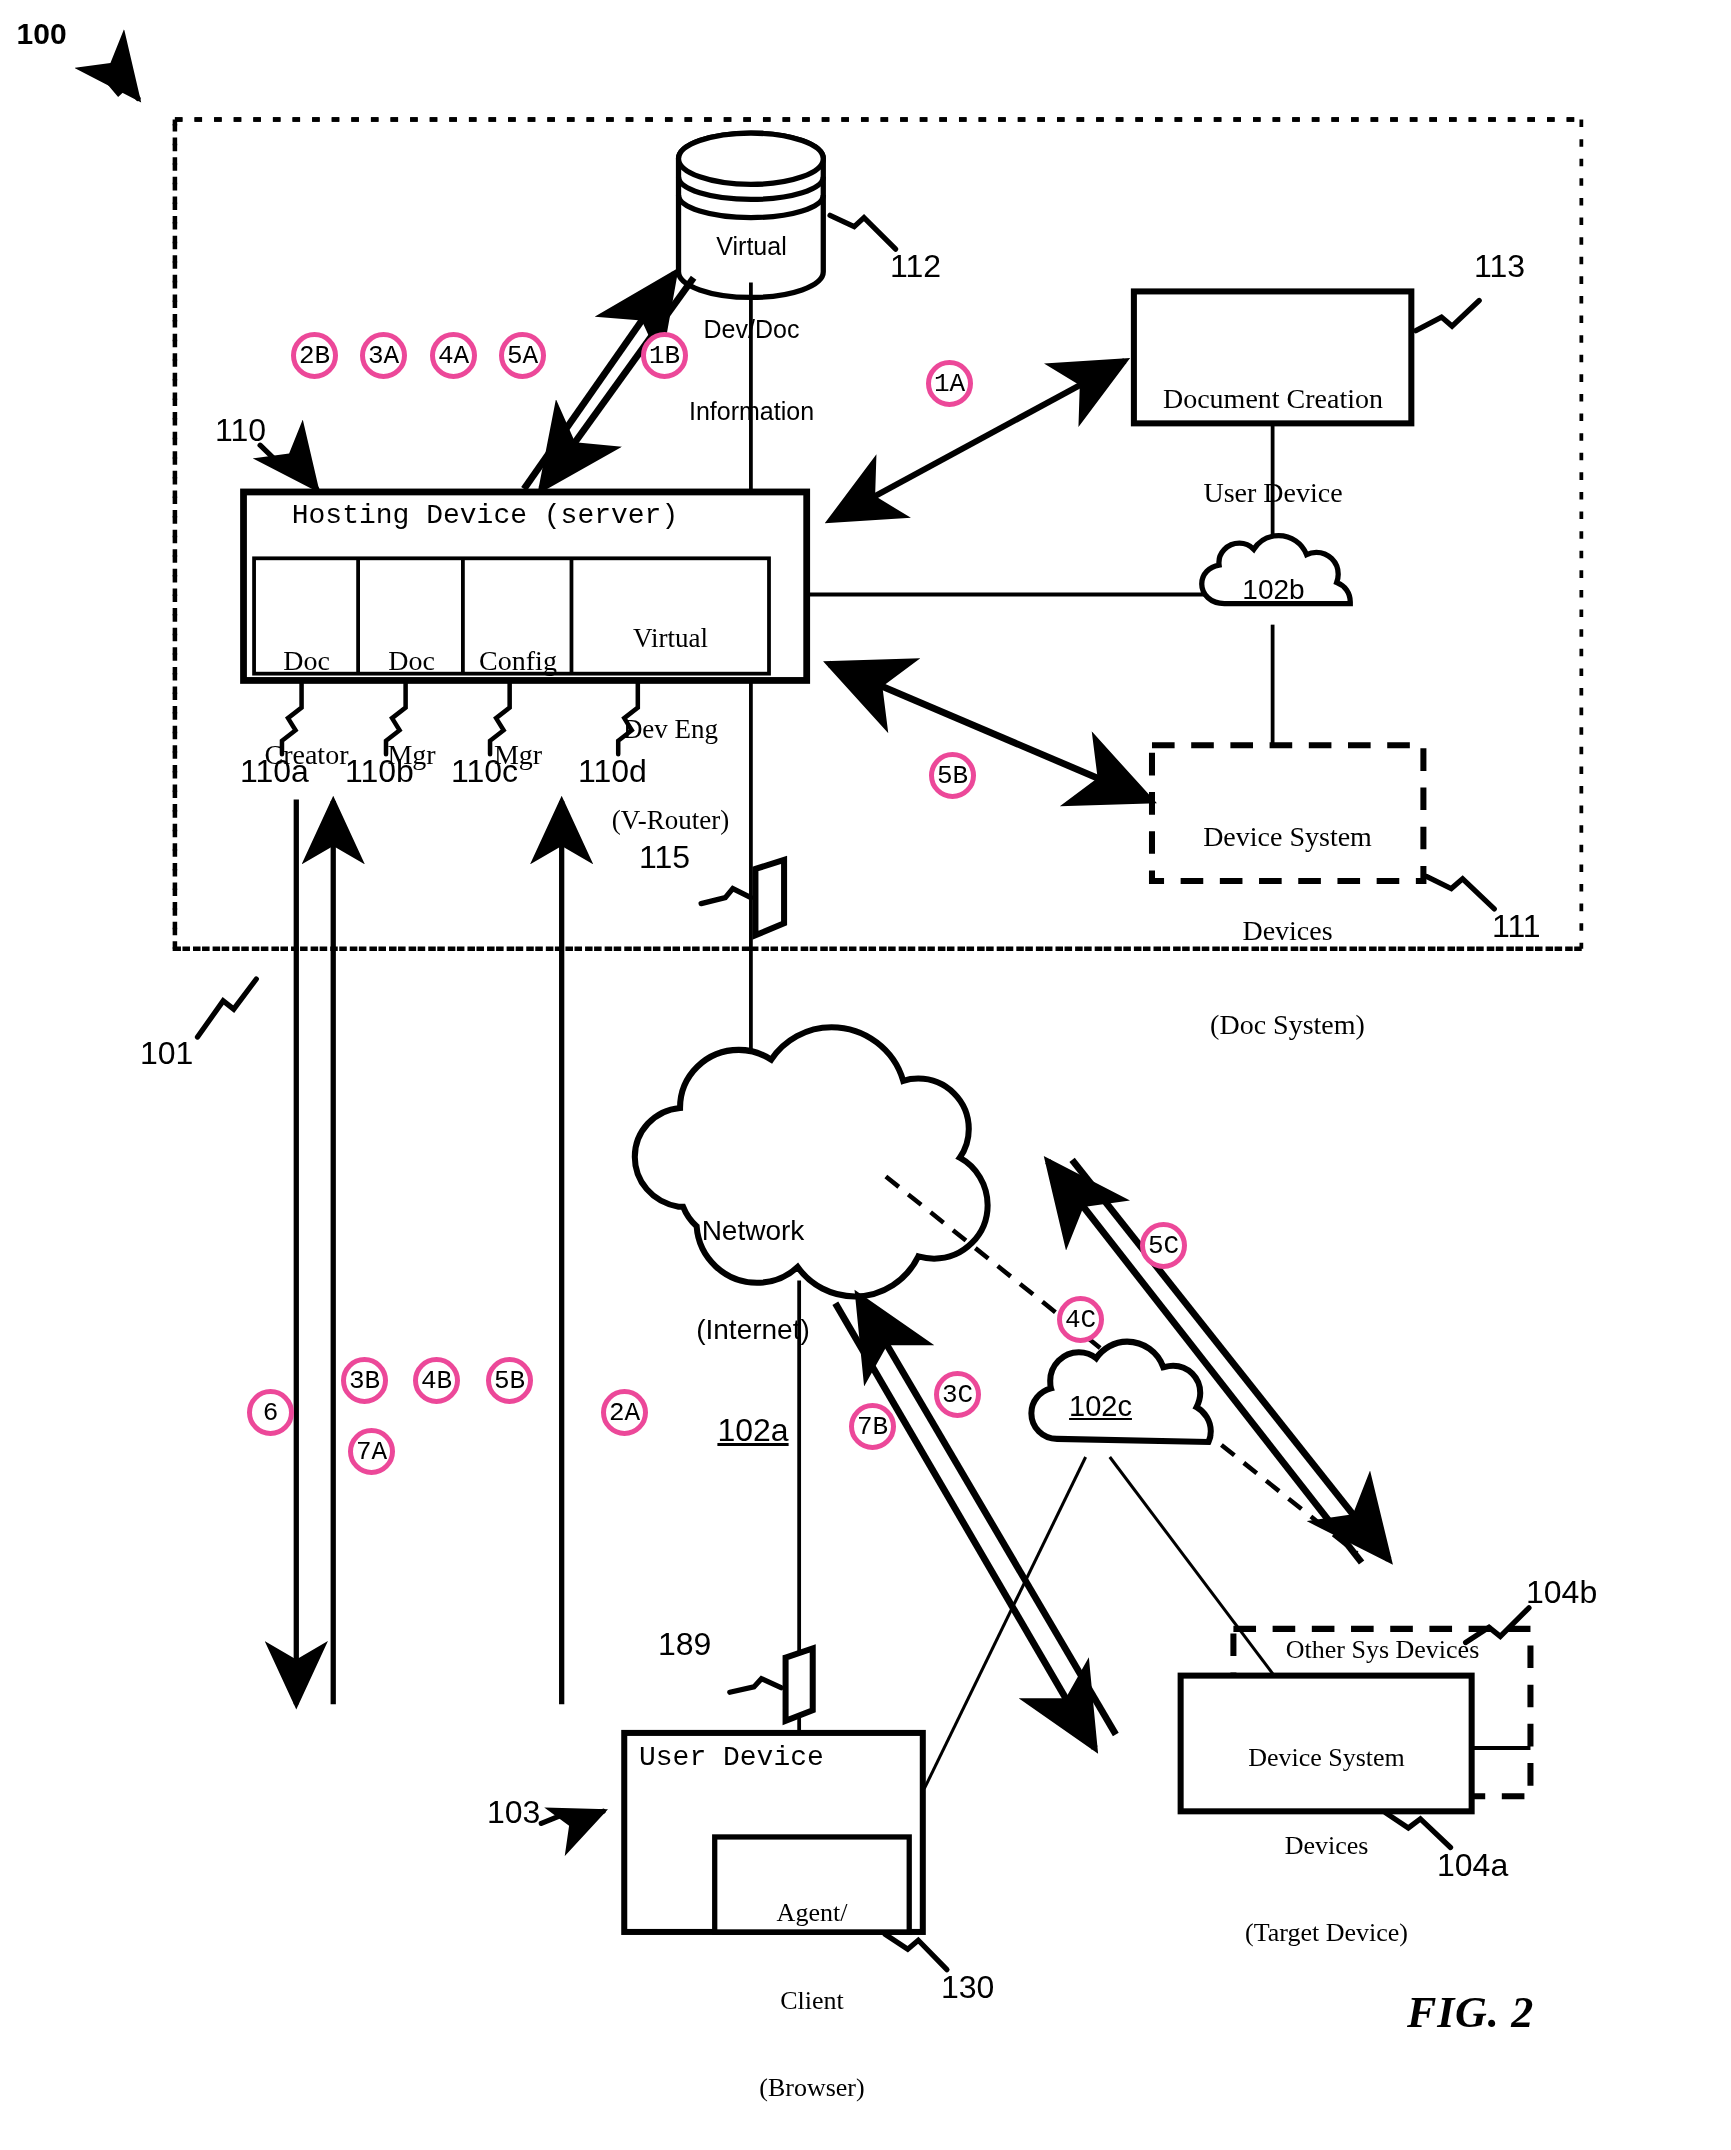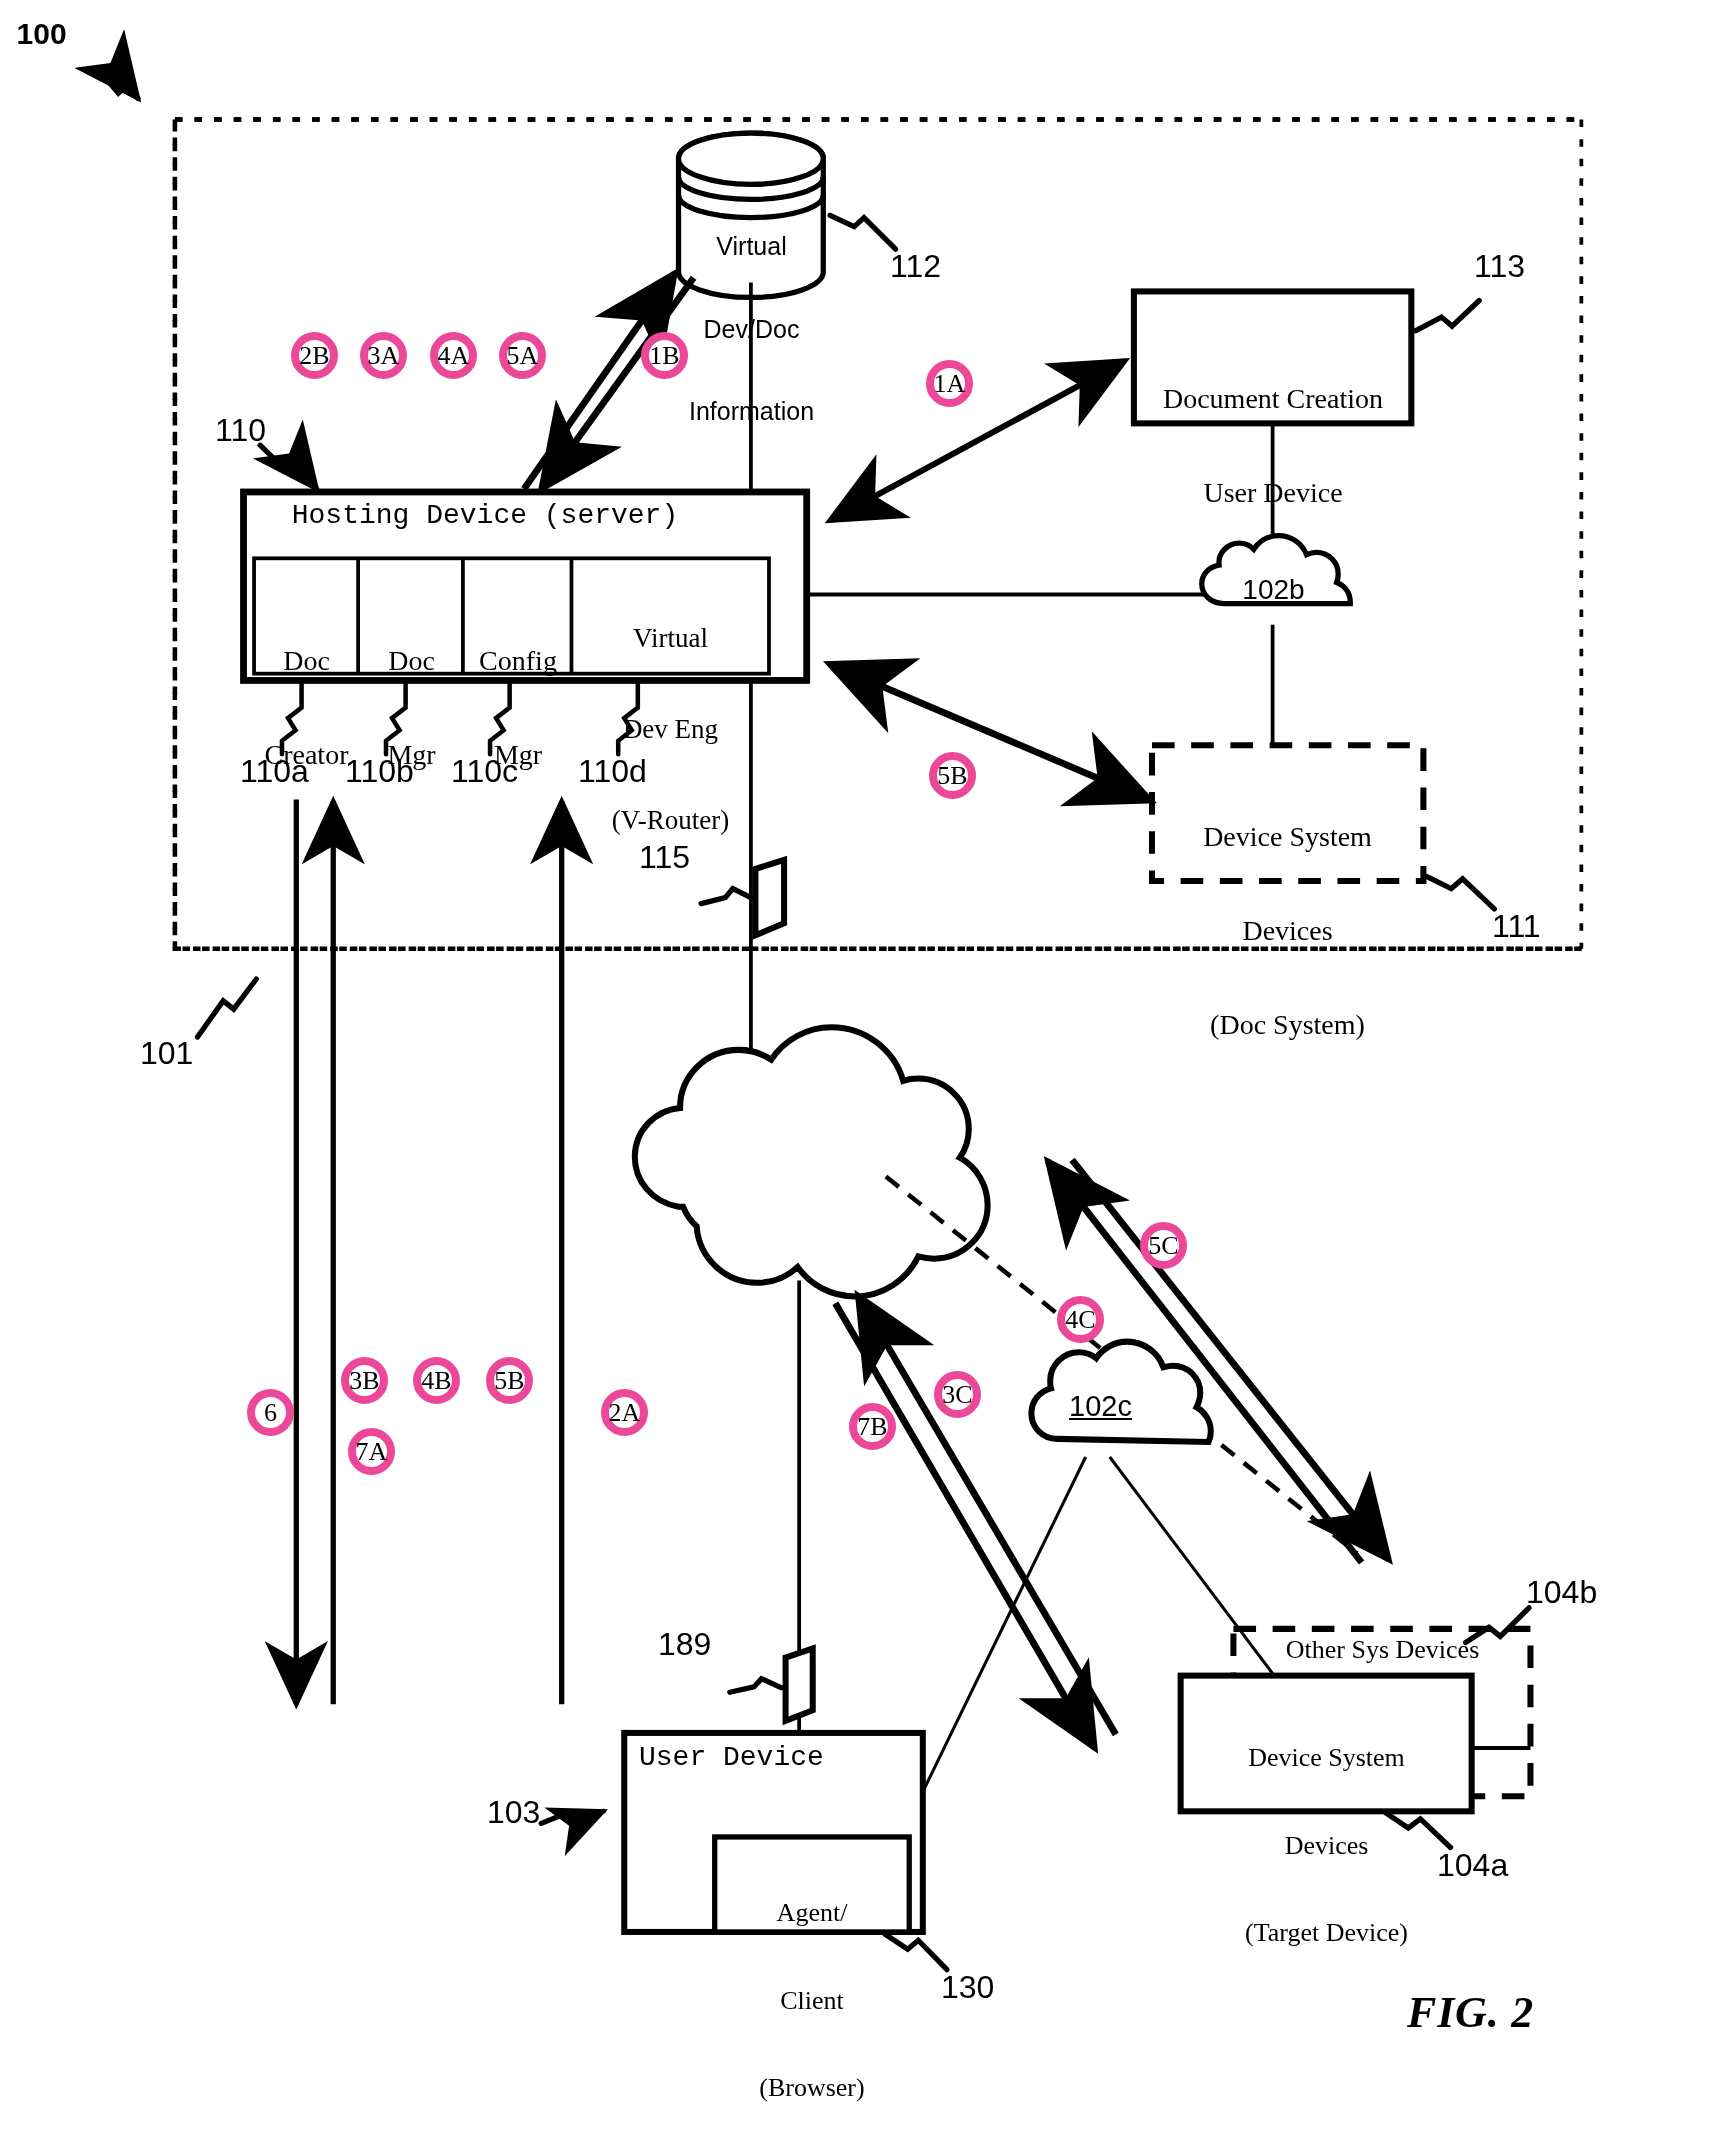--- a/index.html
+++ b/index.html
@@ -67,24 +67,24 @@
     font-family: "Liberation Serif", "DejaVu Serif", serif;
     font-style: italic;
     font-weight: bold;
     font-size: 44px;
     letter-spacing: 0.8px;
   }
   .step {
     position: absolute;
     width: 47px;
     height: 47px;
-    border: 8px solid #ec4899;
+    border: 5px solid #ec4899;
     border-radius: 50%;
     box-sizing: border-box;
-    font-family: Liberation Serif, serif;
+    font-family: Liberation Mono, monospace;
     font-size: 26px;
     display: flex;
     align-items: center;
     justify-content: center;
     background: #fff;
     color: #000;
   }
   .underline-txt { text-decoration: underline; }
 </style>
 </head>
@@ -371,20 +371,25 @@
   <div class="lbl boxtext" style="left:1155px; top:758px; width:265px;">
     <div>Device System</div>
     <div>Devices</div>
     <div>(Doc System)</div>
   </div>
   <div class="lbl refnum" style="left:1492px; top:909px;">111</div>
 
   <div class="lbl refnum" style="left:639px; top:840px;text-align:right;">115</div>
   <div class="lbl refnum" style="left:658px; top:1627px;">189</div>
 
+  <div class="lbl cloudtext" style="left:683px; top:1148px; width:140px;">
+    <div>Network</div>
+    <div>(Internet)</div>
+    <div class="underline-txt" style="font-size:32px;">102a</div>
+  </div>
 
   <div class="lbl cloudtext underline-txt" style="left:1056px; top:1389px; width:89px; font-size:29px;">102c</div>
 
   <div class="lbl boxtext-l" style="left:639px; top:1742px;">User Device</div>
   <div class="lbl refnum" style="left:487px; top:1795px;">103</div>
   <div class="lbl boxtext" style="left:716px; top:1840px; width:192px; font-size:26px;">
     <div>Agent/</div>
     <div>Client</div>
     <div>(Browser)</div>
   </div>

